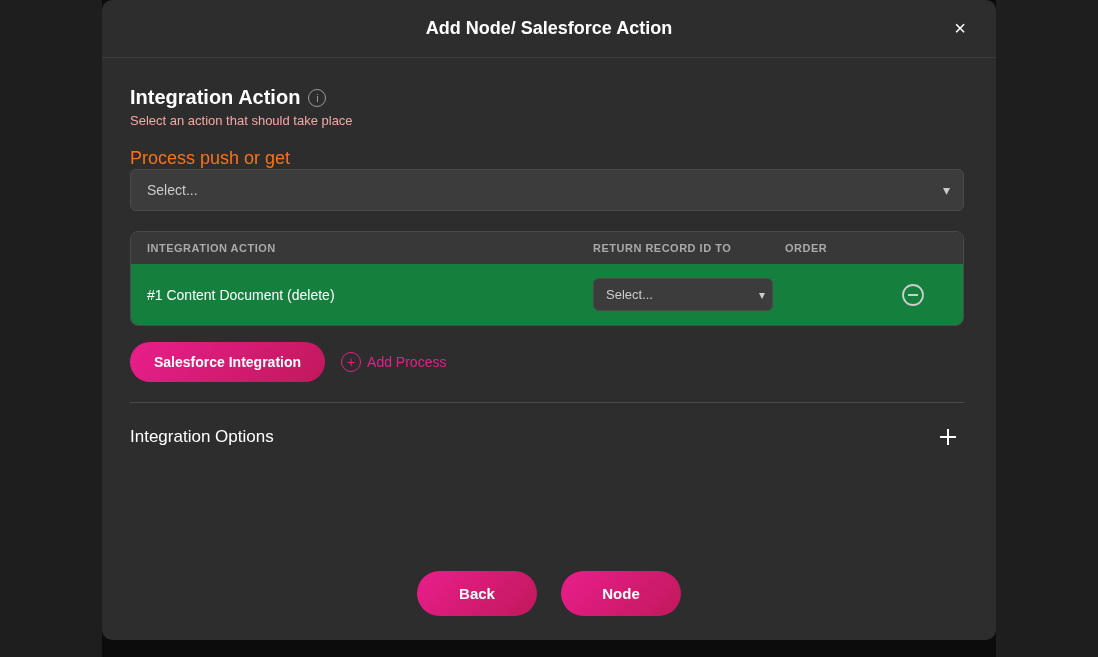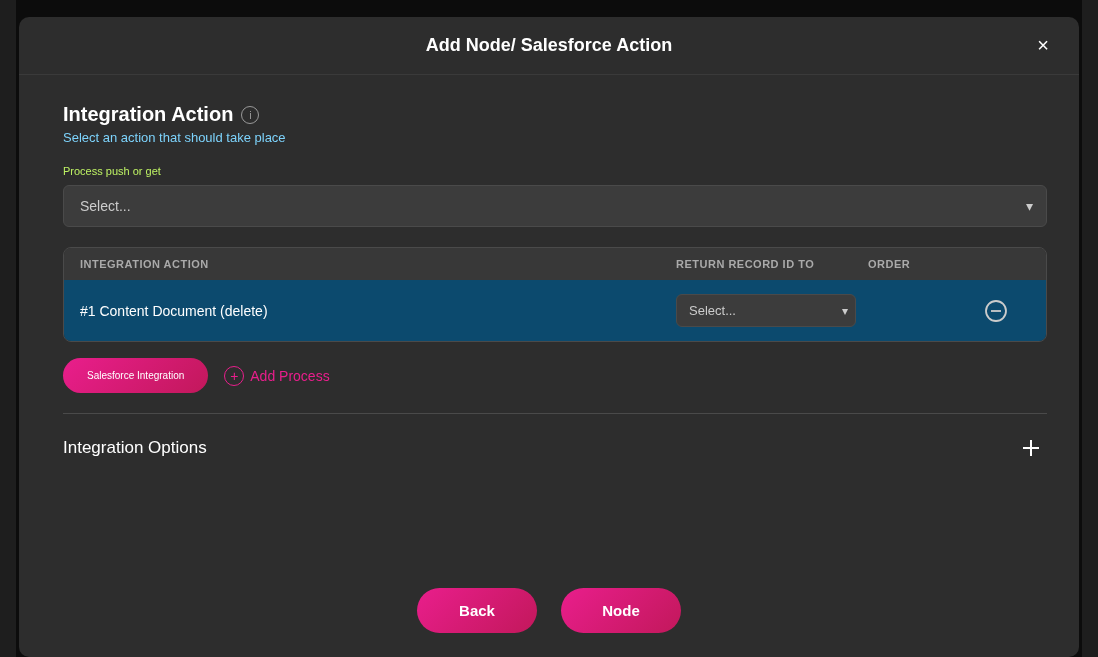--- a/index.html
+++ b/index.html
@@ -7,25 +7,25 @@
       background: #1e1e1e;
       display: flex;
       align-items: center;
       justify-content: center;
       width: 1098px;
       height: 657px;
       font-family: -apple-system, BlinkMacSystemFont, 'Segoe UI', Arial, sans-serif;
       overflow: hidden;
     }
     .modal-overlay {
-      width: 1066px;
+      width: 894px;
       height: 657px;
       background: rgba(0,0,0,0.6);
       display: flex;
-      align-items: flex-end;
+      align-items: flex-start;
       justify-content: center;
     }
     .modal {
       background: #2d2d2d;
       border-radius: 10px;
       width: 1060px;
       height: 640px;
       position: relative;
       display: flex;
       flex-direction: column;
@@ -55,21 +55,21 @@
       cursor: pointer;
       width: 32px;
       height: 32px;
       display: flex;
       align-items: center;
       justify-content: center;
       border-radius: 50%;
     }
     .modal-body {
       flex: 1;
-      padding: 28px 32px 0 44px;
+      padding: 28px 32px 0 28px;
       overflow-y: auto;
     }
     .section-title {
       color: #ffffff;
       font-size: 20px;
       font-weight: 700;
       display: flex;
       align-items: center;
       gap: 8px;
       margin-bottom: 4px;
@@ -81,28 +81,27 @@
       border-radius: 50%;
       display: inline-flex;
       align-items: center;
       justify-content: center;
       font-size: 11px;
       color: #999;
       font-weight: normal;
       cursor: pointer;
     }
     .section-subtitle {
-      color: #7dd3fc;
+      color: #fca5a5;
       font-size: 13px;
       margin-bottom: 20px;
     }
     .field-label {
-      color: #bef264;
-      font-size: 11px;
-      margin-bottom: 8px;
+      color: #f97316;
+      font-size: 18px;
     }
     .select-wrapper {
       position: relative;
       width: 100%;
     }
     .select-input {
       width: 100%;
       background: #3c3c3c;
       border: 1px solid #4a4a4a;
       border-radius: 6px;
@@ -142,21 +141,21 @@
       font-weight: 600;
       text-transform: uppercase;
       letter-spacing: 0.5px;
     }
     .table-row {
       display: grid;
       grid-template-columns: 1fr 180px 100px 50px;
       padding: 14px 16px;
       gap: 12px;
       align-items: center;
-      background: #0c4a6e;
+      background: #15803d;
     }
     .table-cell {
       color: #ffffff;
       font-size: 14px;
       font-weight: 500;
     }
     .mini-select-wrapper {
       position: relative;
     }
     .mini-select {
@@ -196,22 +195,22 @@
       display: flex;
       align-items: center;
       gap: 16px;
       margin-bottom: 20px;
     }
     .btn-salesforce {
       background: linear-gradient(135deg, #e91e8c, #c2185b);
       border: none;
       border-radius: 24px;
       color: #ffffff;
-      font-size: 10px;
-      font-weight: 400;
+      font-size: 14px;
+      font-weight: 700;
       padding: 12px 24px;
       cursor: pointer;
       white-space: nowrap;
     }
     .btn-add-variable {
       background: none;
       border: none;
       color: #e91e8c;
       font-size: 14px;
       cursor: pointer;

